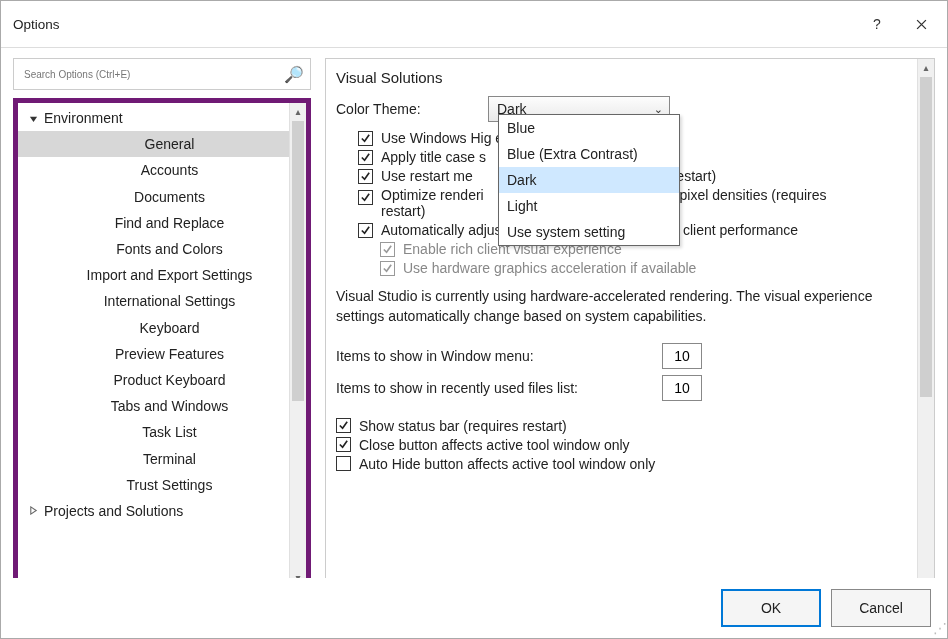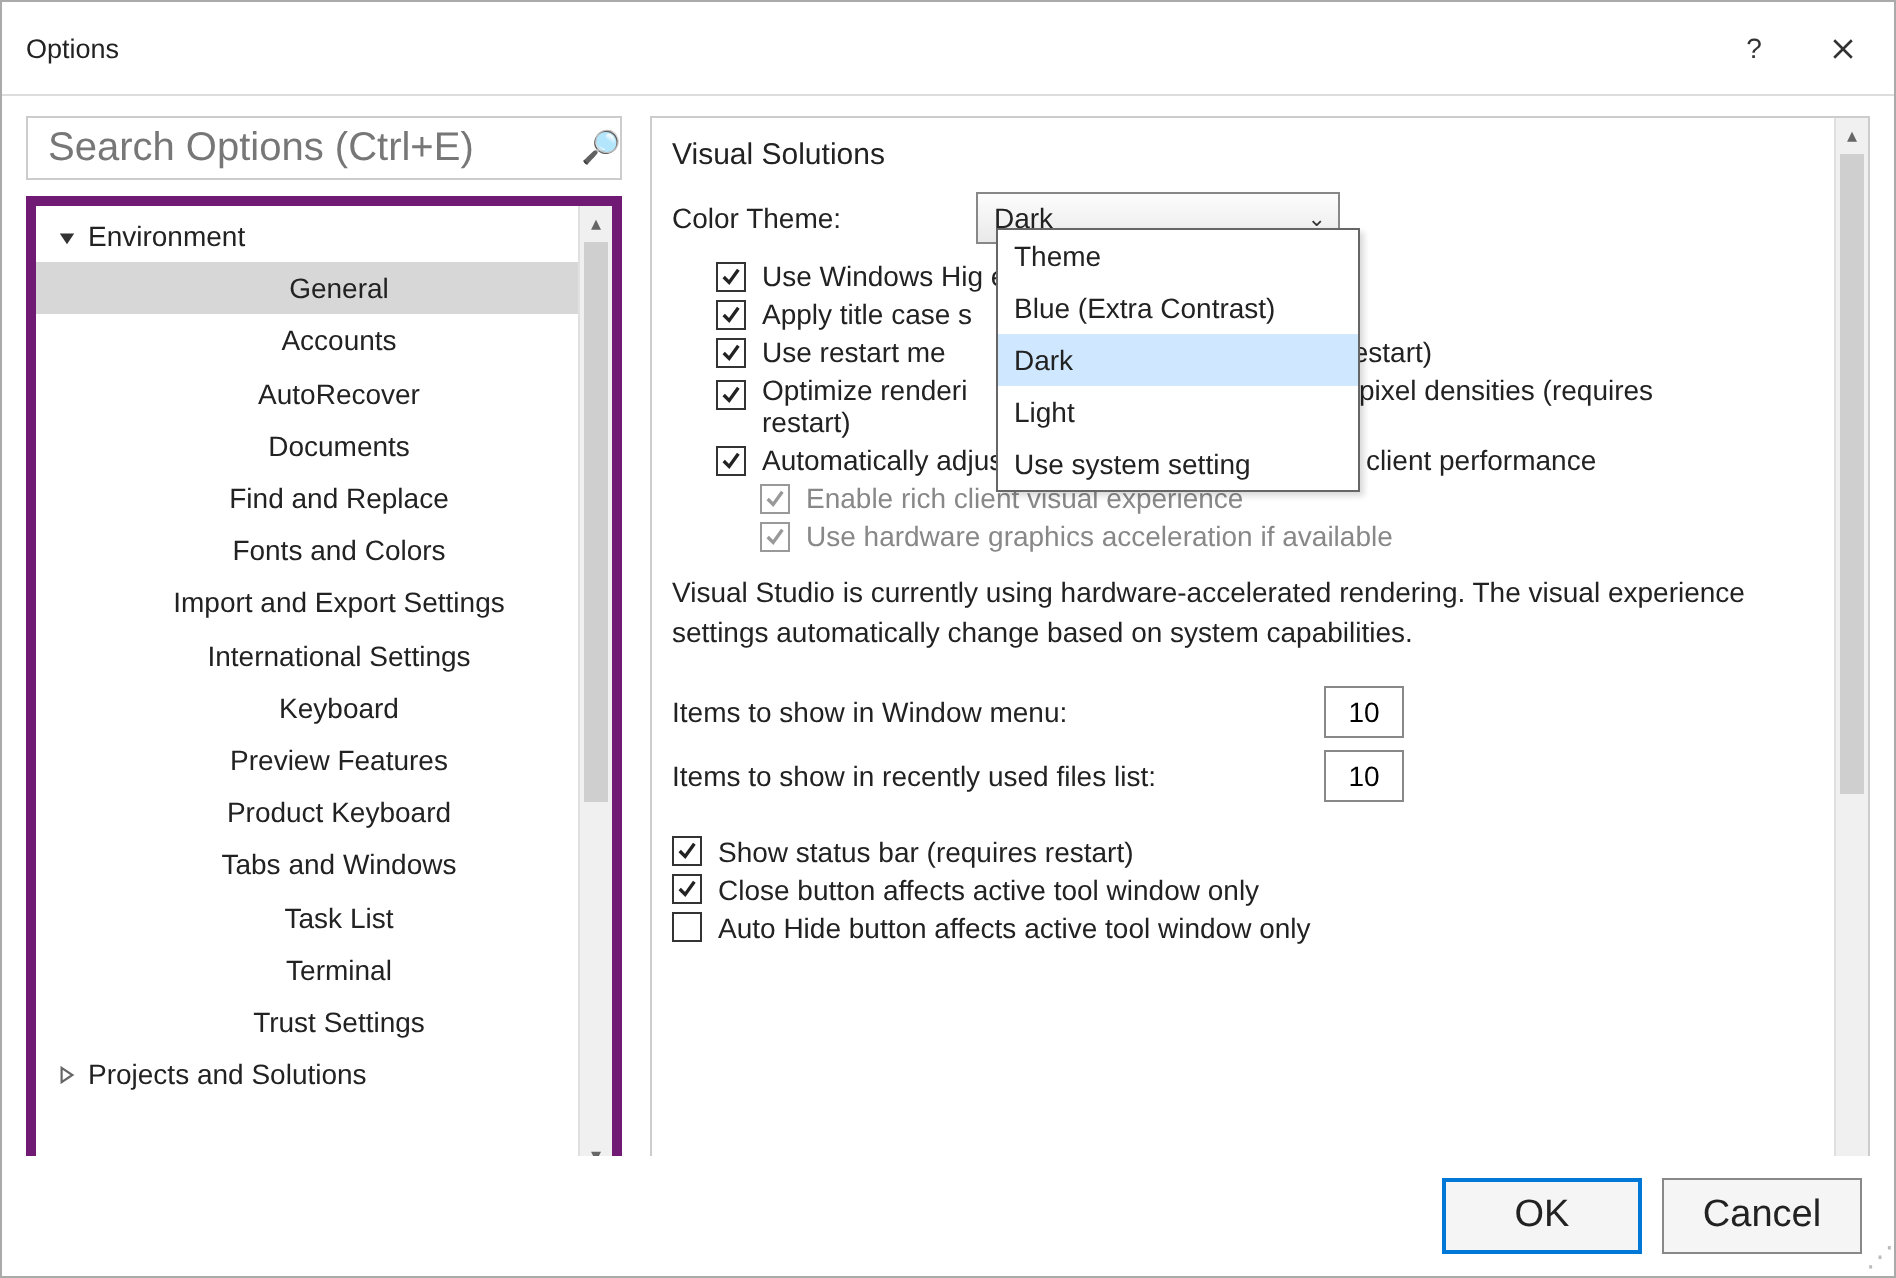--- a/index.html
+++ b/index.html
@@ -44,21 +44,21 @@
       height: 32px;
       border: 1px solid #ccc;
       display: flex; align-items: center;
       padding: 0 6px 0 8px;
       color: #888;
       margin-bottom: 8px;
       background: #fff;
     }
     .search input {
       border: none; outline: none;
-      flex: 1; font-size: 20px;
+      flex: 1; font-size: 10px;
       color: #222; background: transparent;
     }
     .search input::placeholder { color: #777; }
     .search .mag {
       font-size: 16px; color: #333;
       transform: scaleX(-1);
     }
     .tree-wrap {
       flex: 1;
       border: 5px solid #701a75;
@@ -181,21 +181,21 @@
       height: 60px;
       display: flex; align-items: center; justify-content: flex-end;
       padding: 0 16px; gap: 10px;
       background: #fff;
     }
     .btn-std {
       width: 100px; height: 38px;
       border: 1px solid #888;
       background: #f5f5f5;
       display: flex; align-items: center; justify-content: center;
-      font-size: 19px;
+      font-size: 14px;
     }
     .btn-std.primary { border: 1px solid #0078d7; box-shadow: 0 0 0 1px #0078d7 inset; }
     .resize-grip {
       position: absolute; right: 2px; bottom: 2px;
       width: 12px; height: 12px;
       color: #bbb; font-size: 14px; line-height: 8px;
     }
   </style>
 </head>
 <body>
@@ -225,23 +225,20 @@
                 <path d="M1 3 L9 3 L5 9 Z" fill="#333"></path>
               </svg>
           </span>
           <span>Environment</span>
         </div>
         <div class="tree-item level1 selected">
             <span>General</span>
           </div>
         <div class="tree-item level1">
             <span>Accounts</span>
-          </div>
-        <div class="tree-item level1">
-            <span>AutoRecover</span>
           </div>
         <div class="tree-item level1">
             <span>Documents</span>
           </div>
         <div class="tree-item level1">
             <span>Find and Replace</span>
           </div>
         <div class="tree-item level1">
             <span>Fonts and Colors</span>
           </div>
@@ -393,21 +390,21 @@
 
     <div class="right-scroll">
       <div class="arrow">▴</div>
       <div class="thumb"></div>
       <div class="arrow" style="position:absolute;bottom:0;left:0;right:0">▾</div>
     </div>
   </div>
 </div>
 
 <div class="dropdown">
-  <div class="opt">Theme</div>
+  <div class="opt">Blue</div>
   <div class="opt">Blue (Extra Contrast)</div>
   <div class="opt hl">Dark</div>
   <div class="opt">Light</div>
   <div class="opt">Use system setting</div>
 </div>
 
 <div class="footer">
   <div class="btn-std primary">OK</div>
   <div class="btn-std">Cancel</div>
 </div>

